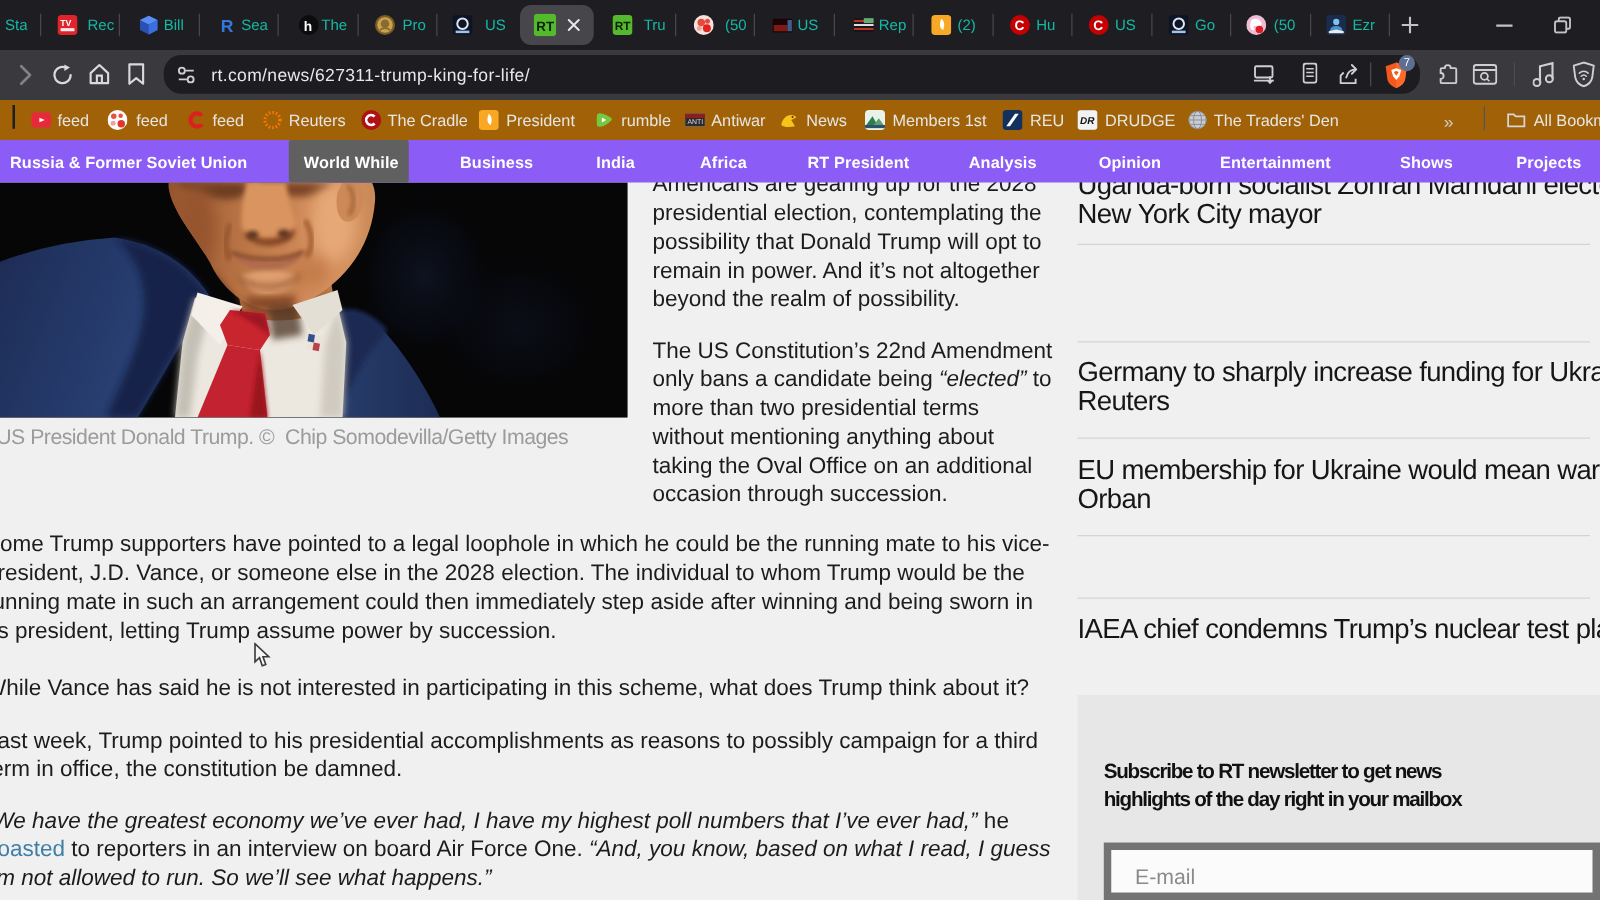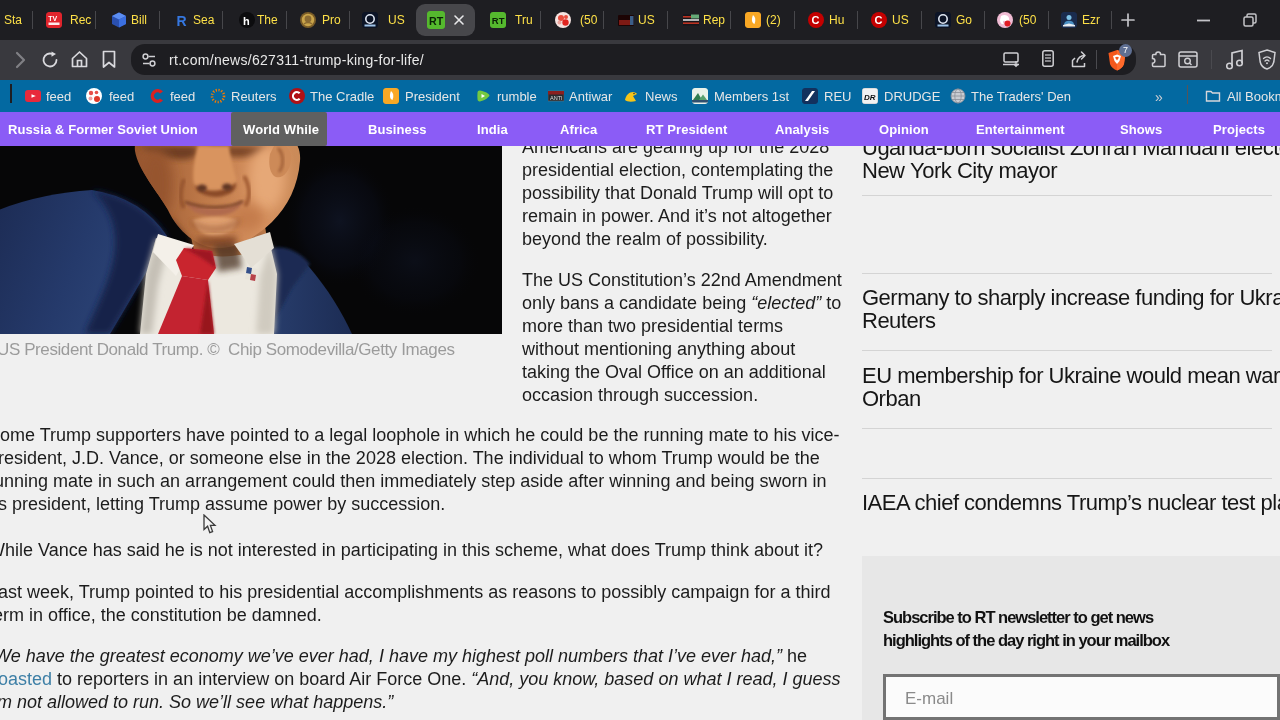--- a/index.html
+++ b/index.html
@@ -2,42 +2,42 @@
 <html><head>
 <meta charset="utf-8">
 <style>
 *{margin:0;padding:0;box-sizing:border-box}
 html,body{width:1280px;height:720px;overflow:hidden;background:#f0f0f0;font-family:"Liberation Sans",sans-serif}
 .abs{position:absolute}
 
 #tabbar{position:absolute;left:0;top:0;width:1280px;height:40px;background:#1e1e22;z-index:40}
 .tdiv{position:absolute;top:11px;width:1px;height:18px;background:#47474b}
 .tico{position:absolute;top:12px;width:16px;height:16px;border-radius:3px;overflow:hidden}
-.ttxt{position:absolute;top:13px;font-size:12px;color:#fde047;white-space:nowrap;overflow:hidden}
+.ttxt{position:absolute;top:13px;font-size:12px;color:#14b8a6;white-space:nowrap;overflow:hidden}
 #activetab{position:absolute;left:416px;top:4px;width:59px;height:32px;background:#47474b;border-radius:9px}
 #toolbar{position:absolute;left:0;top:40px;width:1280px;height:40px;background:#39393e;z-index:40}
 #urlpill{position:absolute;left:131px;top:4px;width:1005px;height:31px;background:#1d1d21;border-radius:14px}
-#bookbar{position:absolute;left:0;top:80px;width:1280px;height:32px;background:#0369a1;z-index:40}
+#bookbar{position:absolute;left:0;top:80px;width:1280px;height:32px;background:#a16207;z-index:40}
 .bico{position:absolute;top:8px;width:16px;height:16px;border-radius:3px}
 .btxt{position:absolute;top:9px;font-size:13px;color:#e6e6e6;white-space:nowrap}
 #navbar{position:absolute;left:0;top:112px;width:1280px;height:34px;background:#8b5cf6;z-index:40}
 .nav{position:absolute;top:10px;font-size:13px;font-weight:bold;color:#fff;white-space:nowrap;letter-spacing:0.1px}
 #navhl{position:absolute;left:231px;top:0;width:96px;height:34px;background:#606060;border-radius:2px}
 
 #content{position:absolute;left:0;top:0;width:1280px;height:720px;background:#f0f0f0;z-index:1}
 #caption{position:absolute;left:-3px;top:340px;font-size:17px;line-height:20px;color:#9b9b9b;letter-spacing:-0.4px;white-space:nowrap}
 .body{font-size:18px;line-height:23px;color:#1c1c1c;letter-spacing:0px;white-space:nowrap}
 .body p{position:absolute}
 a.lnk{color:#3d7fa6;text-decoration:none}
 
 .hl{position:absolute;left:862px;font-size:22px;line-height:23px;color:#161616;letter-spacing:-0.5px;white-space:nowrap}
 .sep{position:absolute;left:862px;width:410px;height:1px;background:#d4d4d4}
 #subbox{position:absolute;left:862px;top:556px;width:428px;height:176px;background:#e7e7e7}
 #subhead{position:absolute;left:883px;top:606px;width:340px;font-size:16.5px;font-weight:bold;line-height:23px;color:#111;letter-spacing:-1.0px;white-space:nowrap}
-#subinput{position:absolute;left:883px;top:674px;width:397px;height:46px;background:#fbfbfb;border:3px solid #737373}
+#subinput{position:absolute;left:883px;top:674px;width:397px;height:46px;background:#fbfbfb;border:6px solid #737373}
 #subinput span{position:absolute;left:19px;top:12px;font-size:17px;color:#8a8a8a}
 </style>
 </head>
 <body>
 
 <div id="content">
 
   <div class="abs" style="left:-10px;top:146px;width:512px;height:188px;background:#050505;overflow:hidden">
     <svg width="512" height="188" viewBox="0 0 512 188">
       <defs>

